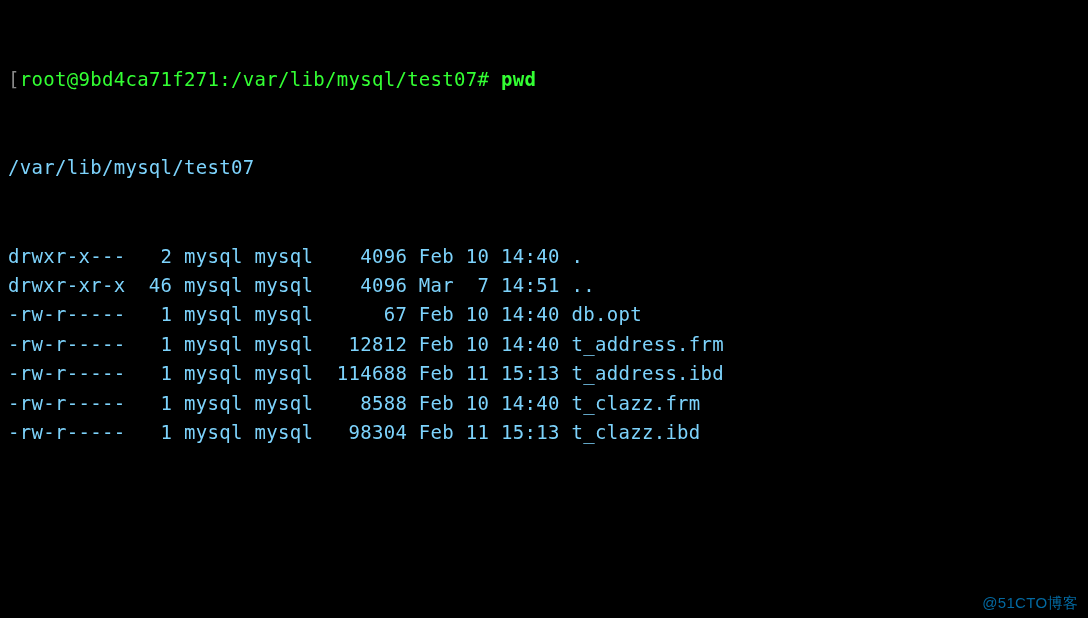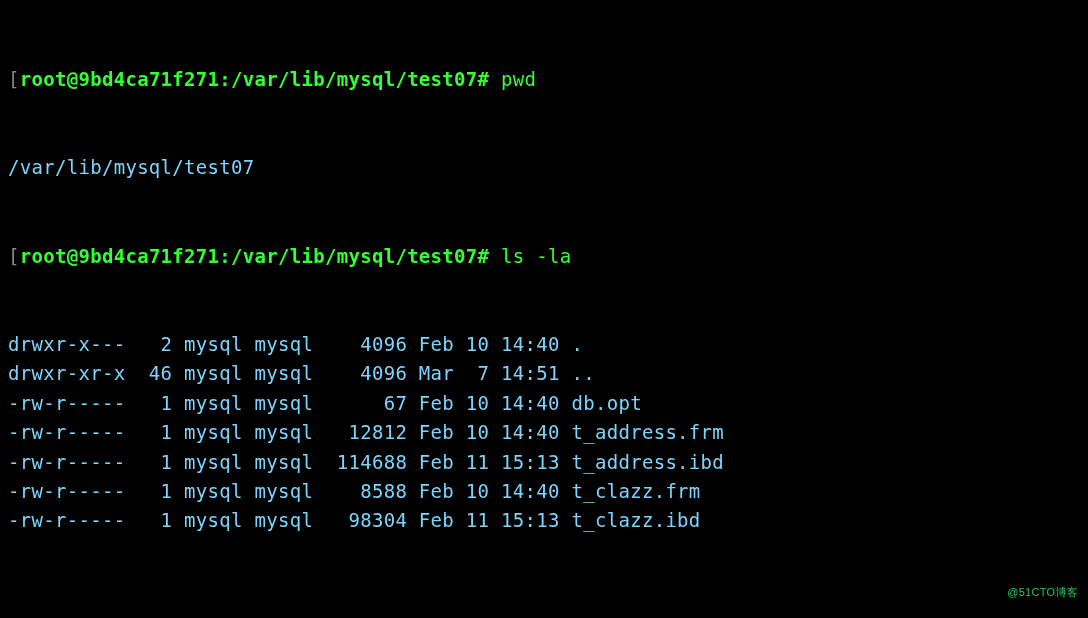--- a/index.html
+++ b/index.html
@@ -21,44 +21,44 @@
       letter-spacing: 0.3px;
     }
     .term {
       white-space: pre;
     }
     .bracket {
       color: #888;
     }
     .prompt {
       color: #33ff33;
-      font-weight: bold;
+      font-weight: normal;
     }
     .cmd {
       color: #33ff33;
+      font-weight: bold;
     }
     .output {
       color: #7dd3fc;
     }
     .watermark {
       position: absolute;
-      bottom: 17px;
+      bottom: 4px;
       right: 10px;
-      color: #22c55e;
-      font-size: 11px;
+      color: #0369a1;
+      font-size: 15px;
       font-family: sans-serif;
     }
     .line {
       display: block;
     }
   </style>
 </head>
 <body>
 
 <div class="term">
   <span class="line"><span class="bracket">[</span><span class="prompt">root@9bd4ca71f271:/var/lib/mysql/test07#</span><span class="cmd"> pwd</span></span>
   <span class="line output">/var/lib/mysql/test07</span>
-  <span class="line"><span class="bracket">[</span><span class="prompt">root@9bd4ca71f271:/var/lib/mysql/test07#</span><span class="cmd"> ls -la</span></span>
   <div id="ls-output"><span class="line output">drwxr-x---   2 mysql mysql    4096 Feb 10 14:40 .</span><span class="line output">drwxr-xr-x  46 mysql mysql    4096 Mar  7 14:51 ..</span><span class="line output">-rw-r-----   1 mysql mysql      67 Feb 10 14:40 db.opt</span><span class="line output">-rw-r-----   1 mysql mysql   12812 Feb 10 14:40 t_address.frm</span><span class="line output">-rw-r-----   1 mysql mysql  114688 Feb 11 15:13 t_address.ibd</span><span class="line output">-rw-r-----   1 mysql mysql    8588 Feb 10 14:40 t_clazz.frm</span><span class="line output">-rw-r-----   1 mysql mysql   98304 Feb 11 15:13 t_clazz.ibd</span></div>
   
 </div>
 
 <div class="watermark">@51CTO博客</div>
 
 </body></html>

